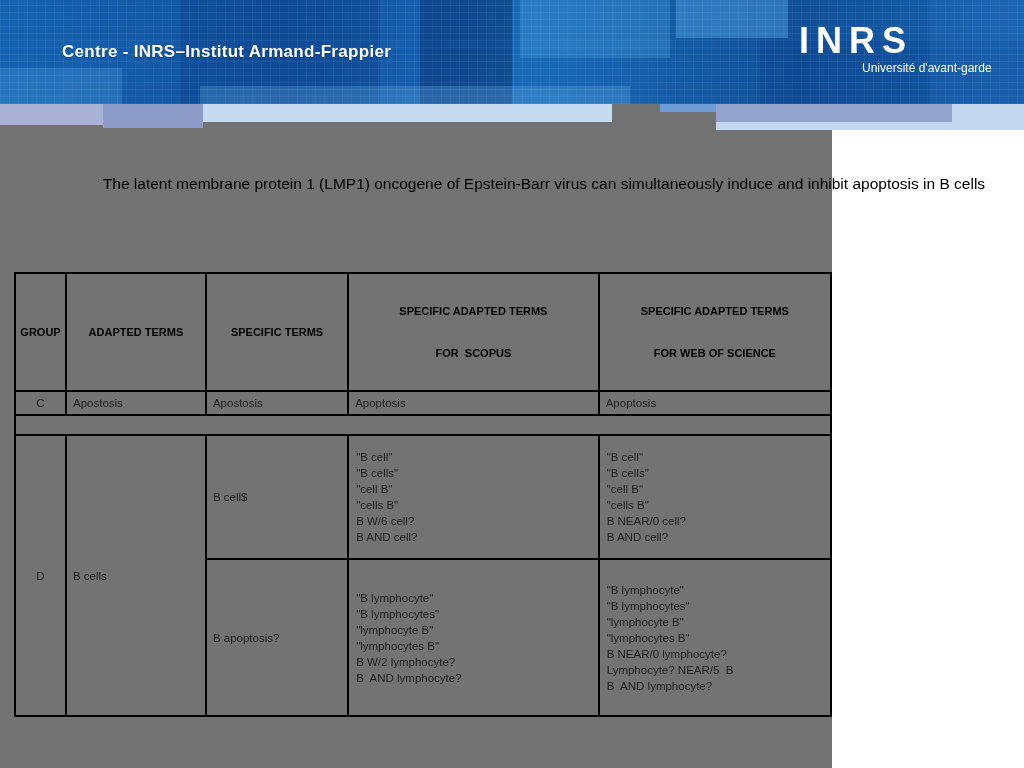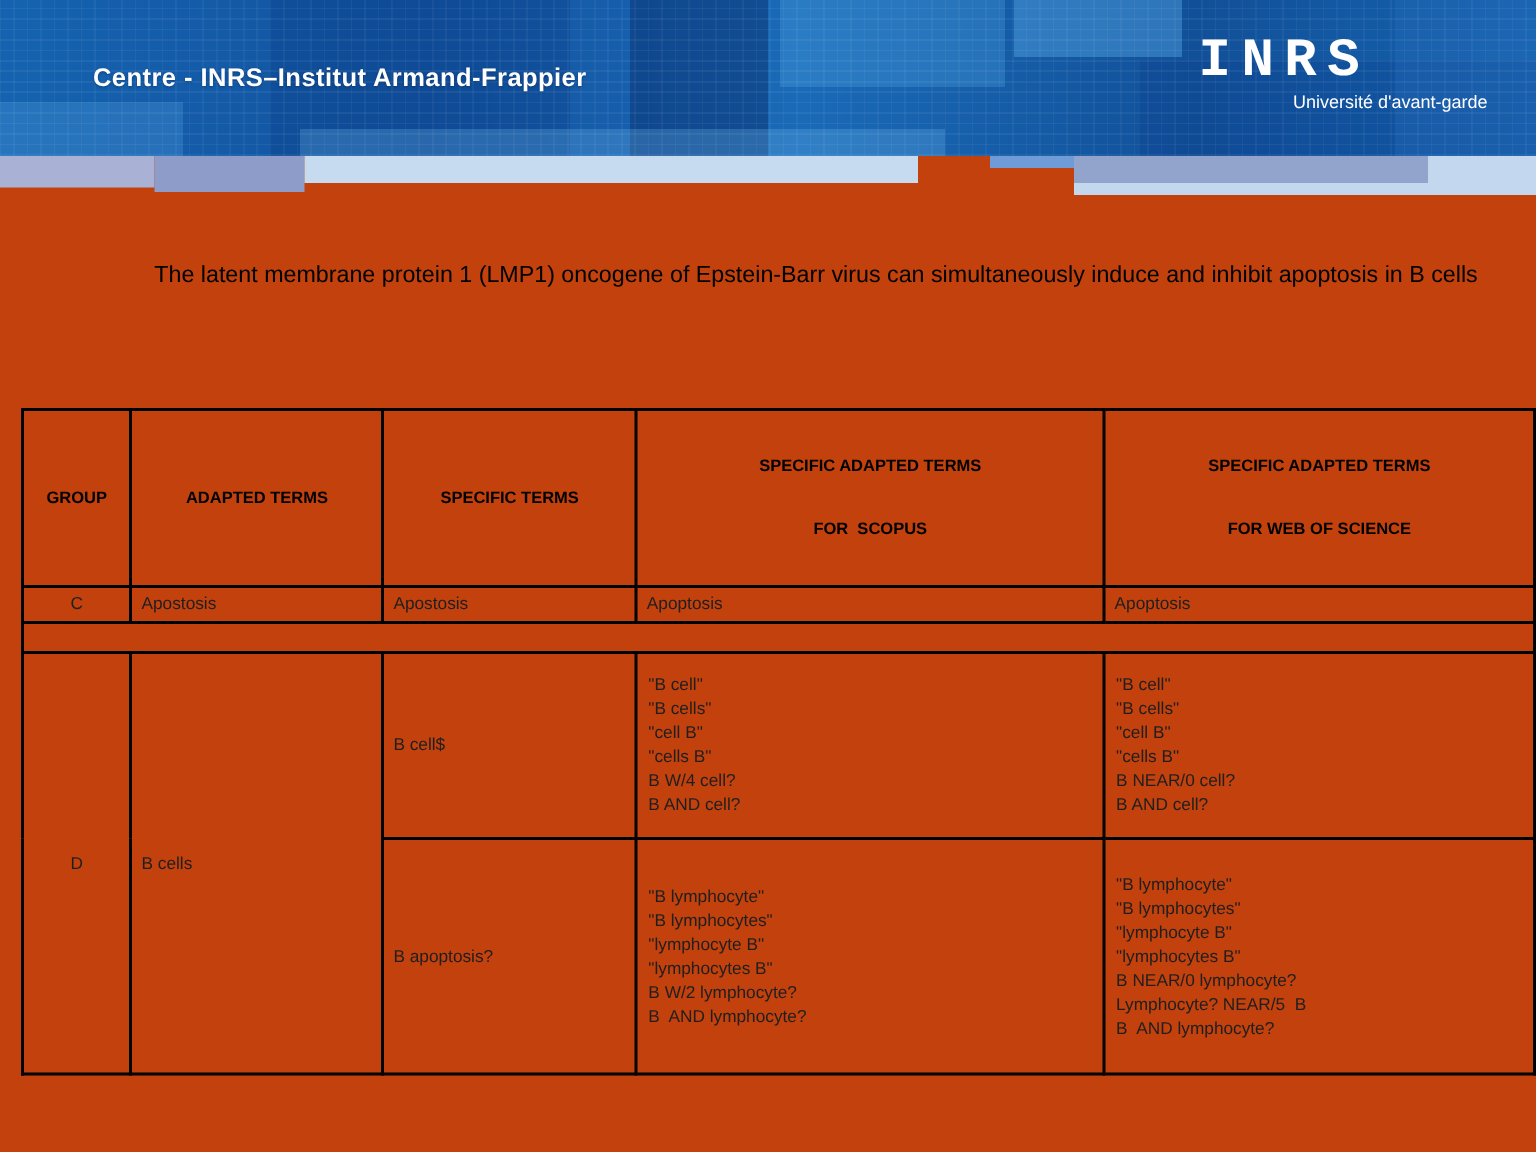--- a/index.html
+++ b/index.html
@@ -1,18 +1,18 @@
 <!DOCTYPE html>
 <html><head>
 <meta charset="utf-8">
 <style>
   * { margin:0; padding:0; box-sizing:border-box; }
   html,body { width:1024px; height:768px; background:#ffffff; overflow:hidden;
               font-family:"Liberation Sans", sans-serif; }
-  .page { position:relative; width:1024px; height:768px; background:#c2410c; }
+  .page { position:relative; width:832px; height:768px; background:#737373; }
 
   
   .banner { position:absolute; left:0; top:0; width:1024px; height:104px;
     background:linear-gradient(90deg,#1563b0 0%,#12529f 28%,#1a6ab8 52%,#115098 78%,#1563b0 100%);
     overflow:hidden; }
   .banner .tex { position:absolute; }
   .tex1 { left:180px; top:0; width:200px; height:104px; background:rgba(9,58,130,.32); }
   .tex2 { left:420px; top:0; width:92px; height:104px; background:rgba(6,40,100,.42); }
   .tex3 { left:520px; top:0; width:150px; height:58px; background:rgba(80,165,225,.30); }
   .tex4 { left:676px; top:0; width:112px; height:38px; background:rgba(95,180,238,.38); }
@@ -20,21 +20,21 @@
   .tex6 { left:0; top:68px; width:122px; height:36px; background:rgba(85,165,228,.28); }
   .tex7 { left:200px; top:86px; width:430px; height:18px; background:rgba(120,190,240,.25); }
   .tex8 { left:930px; top:0; width:94px; height:104px; background:rgba(40,110,185,.35); }
   .banner .grid-pattern { position:absolute; inset:0;
     background:
       repeating-linear-gradient(0deg, rgba(255,255,255,.055) 0 1px, transparent 1px 7px),
       repeating-linear-gradient(90deg, rgba(255,255,255,.045) 0 1px, transparent 1px 9px); }
   .centre-name { position:absolute; left:62px; top:42px; color:#ffffff;
     font-size:17px; font-weight:bold; letter-spacing:.3px; text-shadow:0 1px 2px rgba(0,30,70,.45); }
   .inrs-word { position:absolute; left:799px; top:20px; color:#ffffff;
-    font-size:36px; font-weight:bold; letter-spacing:7px;font-family:Liberation Mono, monospace; }
+    font-size:36px; font-weight:bold; letter-spacing:7px; }
   .inrs-tagline { position:absolute; left:862px; top:61px; color:#ffffff; font-size:12px;text-align:right; }
 
   
   .strip-seg { position:absolute; }
   .seg1 { left:0;   top:104px; width:103px; height:21px; background:#a9b2d5; }
   .seg2 { left:103px; top:104px; width:100px; height:24px; background:#8d9cc8; }
   .seg3 { left:203px; top:104px; width:409px; height:18px; background:#c6daf0; }
   .seg4 { left:660px; top:104px; width:56px;  height:8px;  background:#6f9cd6; }
   .seg5 { left:716px; top:104px; width:236px; height:18px; background:#92a4cc; }
   .seg6 { left:716px; top:122px; width:308px; height:8px;  background:#c3d8ee; }
@@ -43,21 +43,21 @@
   
   .slide-title { position:absolute; left:0; top:175px; width:1024px; text-align:center;
     color:#000; font-size:15.5px; white-space:nowrap;margin-left:32px; }
 
   
   .terms-table { position:absolute; left:14px; top:272px; border-collapse:collapse;
     color:#1f1f1f; font-size:11.5px; }
   .terms-table td, .terms-table th { border:2px solid #000; vertical-align:middle;
     white-space:pre-wrap; }
   .terms-table th { font-size:11px; font-weight:bold; color:#000; text-align:center;
-    padding:2px 15px; height:38px; line-height:14px; }
+    padding:2px 3px; height:38px; line-height:14px; }
   .row-c td { height:24px; padding:2px 6px; }
   .cell-center { text-align:center; }
   .cell-left { text-align:left; padding-left:6px; }
   .spacer-row td { height:20px; }
   .sub1 td { height:124px; }
   .sub2 td { height:157px; }
   .term-cell { padding:3px 6px; }
   .list-cell { padding:4px 7px; line-height:16px; }
 </style>
 </head>
@@ -119,21 +119,21 @@
       <td class="cell-left">Apoptosis</td>
       <td class="cell-left">Apoptosis</td>
     </tr>
     <tr class="spacer-row">
       <td colspan="5"></td>
     </tr>
     <tr class="sub1">
       <td class="cell-center" rowspan="2">D</td>
       <td class="cell-left" rowspan="2">B cells</td>
       <td class="cell-left term-cell">B cell$</td>
-      <td class="cell-left list-cell"><div>"B cell"</div><div>"B cells"</div><div>"cell B"</div><div>"cells B"</div><div>B W/4 cell?</div><div>B AND cell?</div></td>
+      <td class="cell-left list-cell"><div>"B cell"</div><div>"B cells"</div><div>"cell B"</div><div>"cells B"</div><div>B W/6 cell?</div><div>B AND cell?</div></td>
       <td class="cell-left list-cell"><div>"B cell"</div><div>"B cells"</div><div>"cell B"</div><div>"cells B"</div><div>B NEAR/0 cell?</div><div>B AND cell?</div></td>
     </tr>
     <tr class="sub2">
       <td class="cell-left term-cell">B apoptosis?</td>
       <td class="cell-left list-cell"><div>"B lymphocyte"</div><div>"B lymphocytes"</div><div>"lymphocyte B"</div><div>"lymphocytes B"</div><div>B W/2 lymphocyte?</div><div>B  AND lymphocyte?</div></td>
       <td class="cell-left list-cell"><div>"B lymphocyte"</div><div>"B lymphocytes"</div><div>"lymphocyte B"</div><div>"lymphocytes B"</div><div>B NEAR/0 lymphocyte?</div><div>Lymphocyte? NEAR/5  B</div><div>B  AND lymphocyte?</div></td>
     </tr>
   </tbody>
     </table>
 

